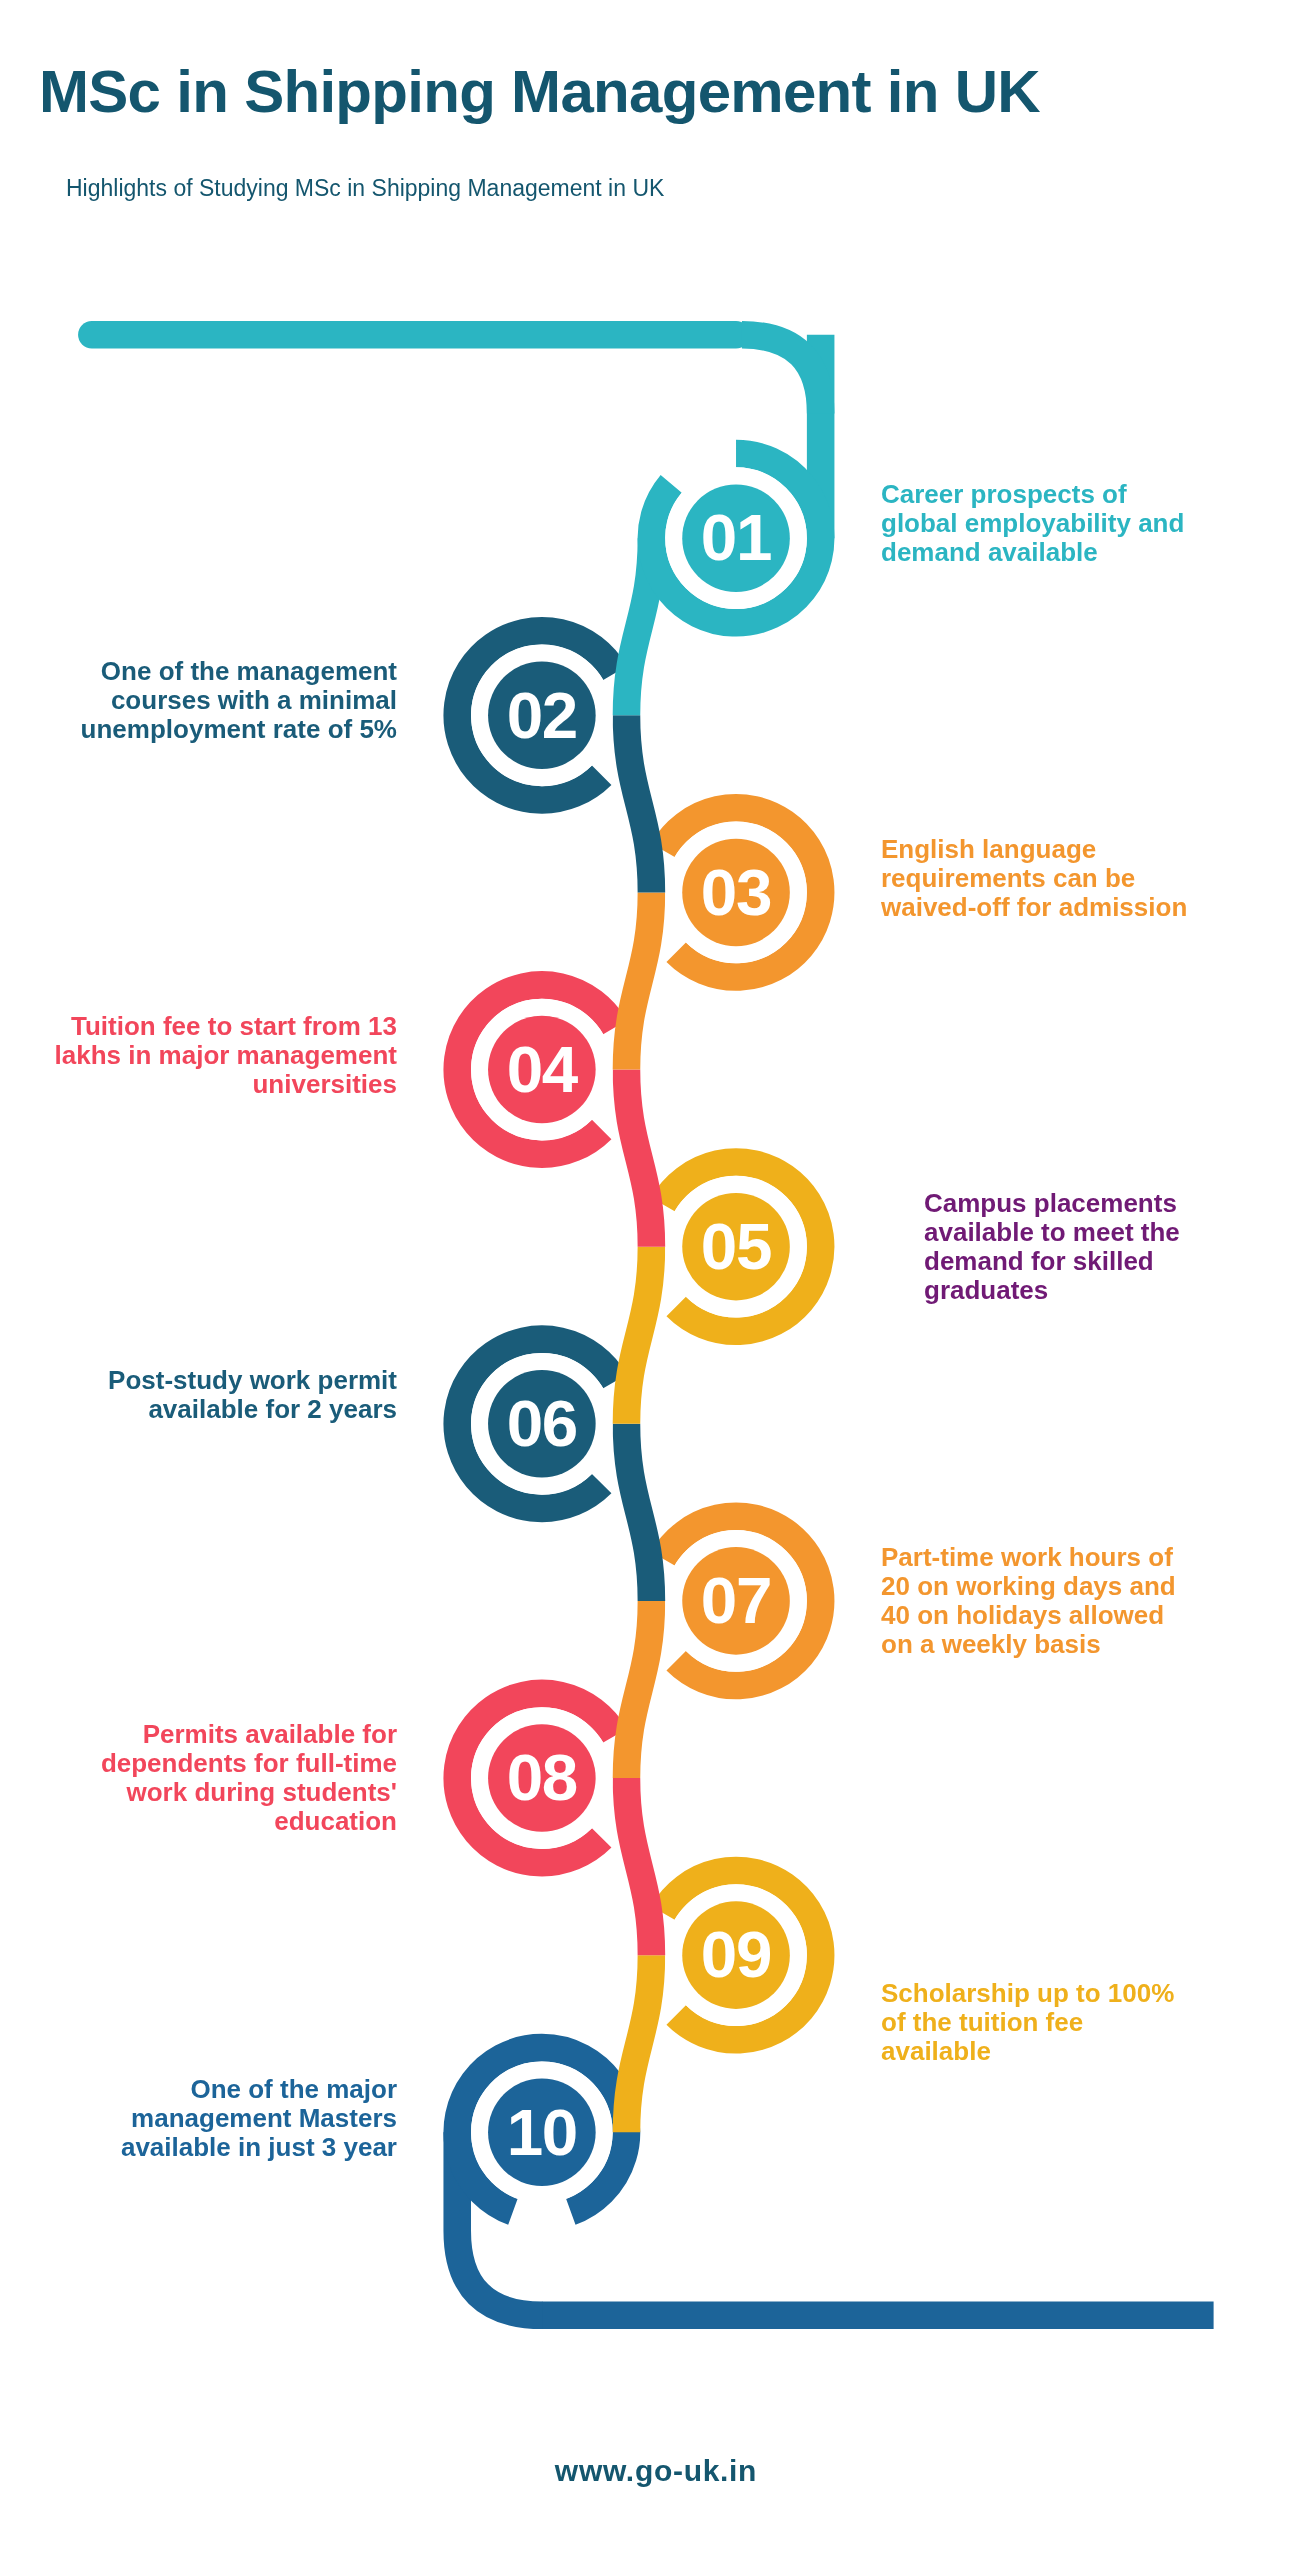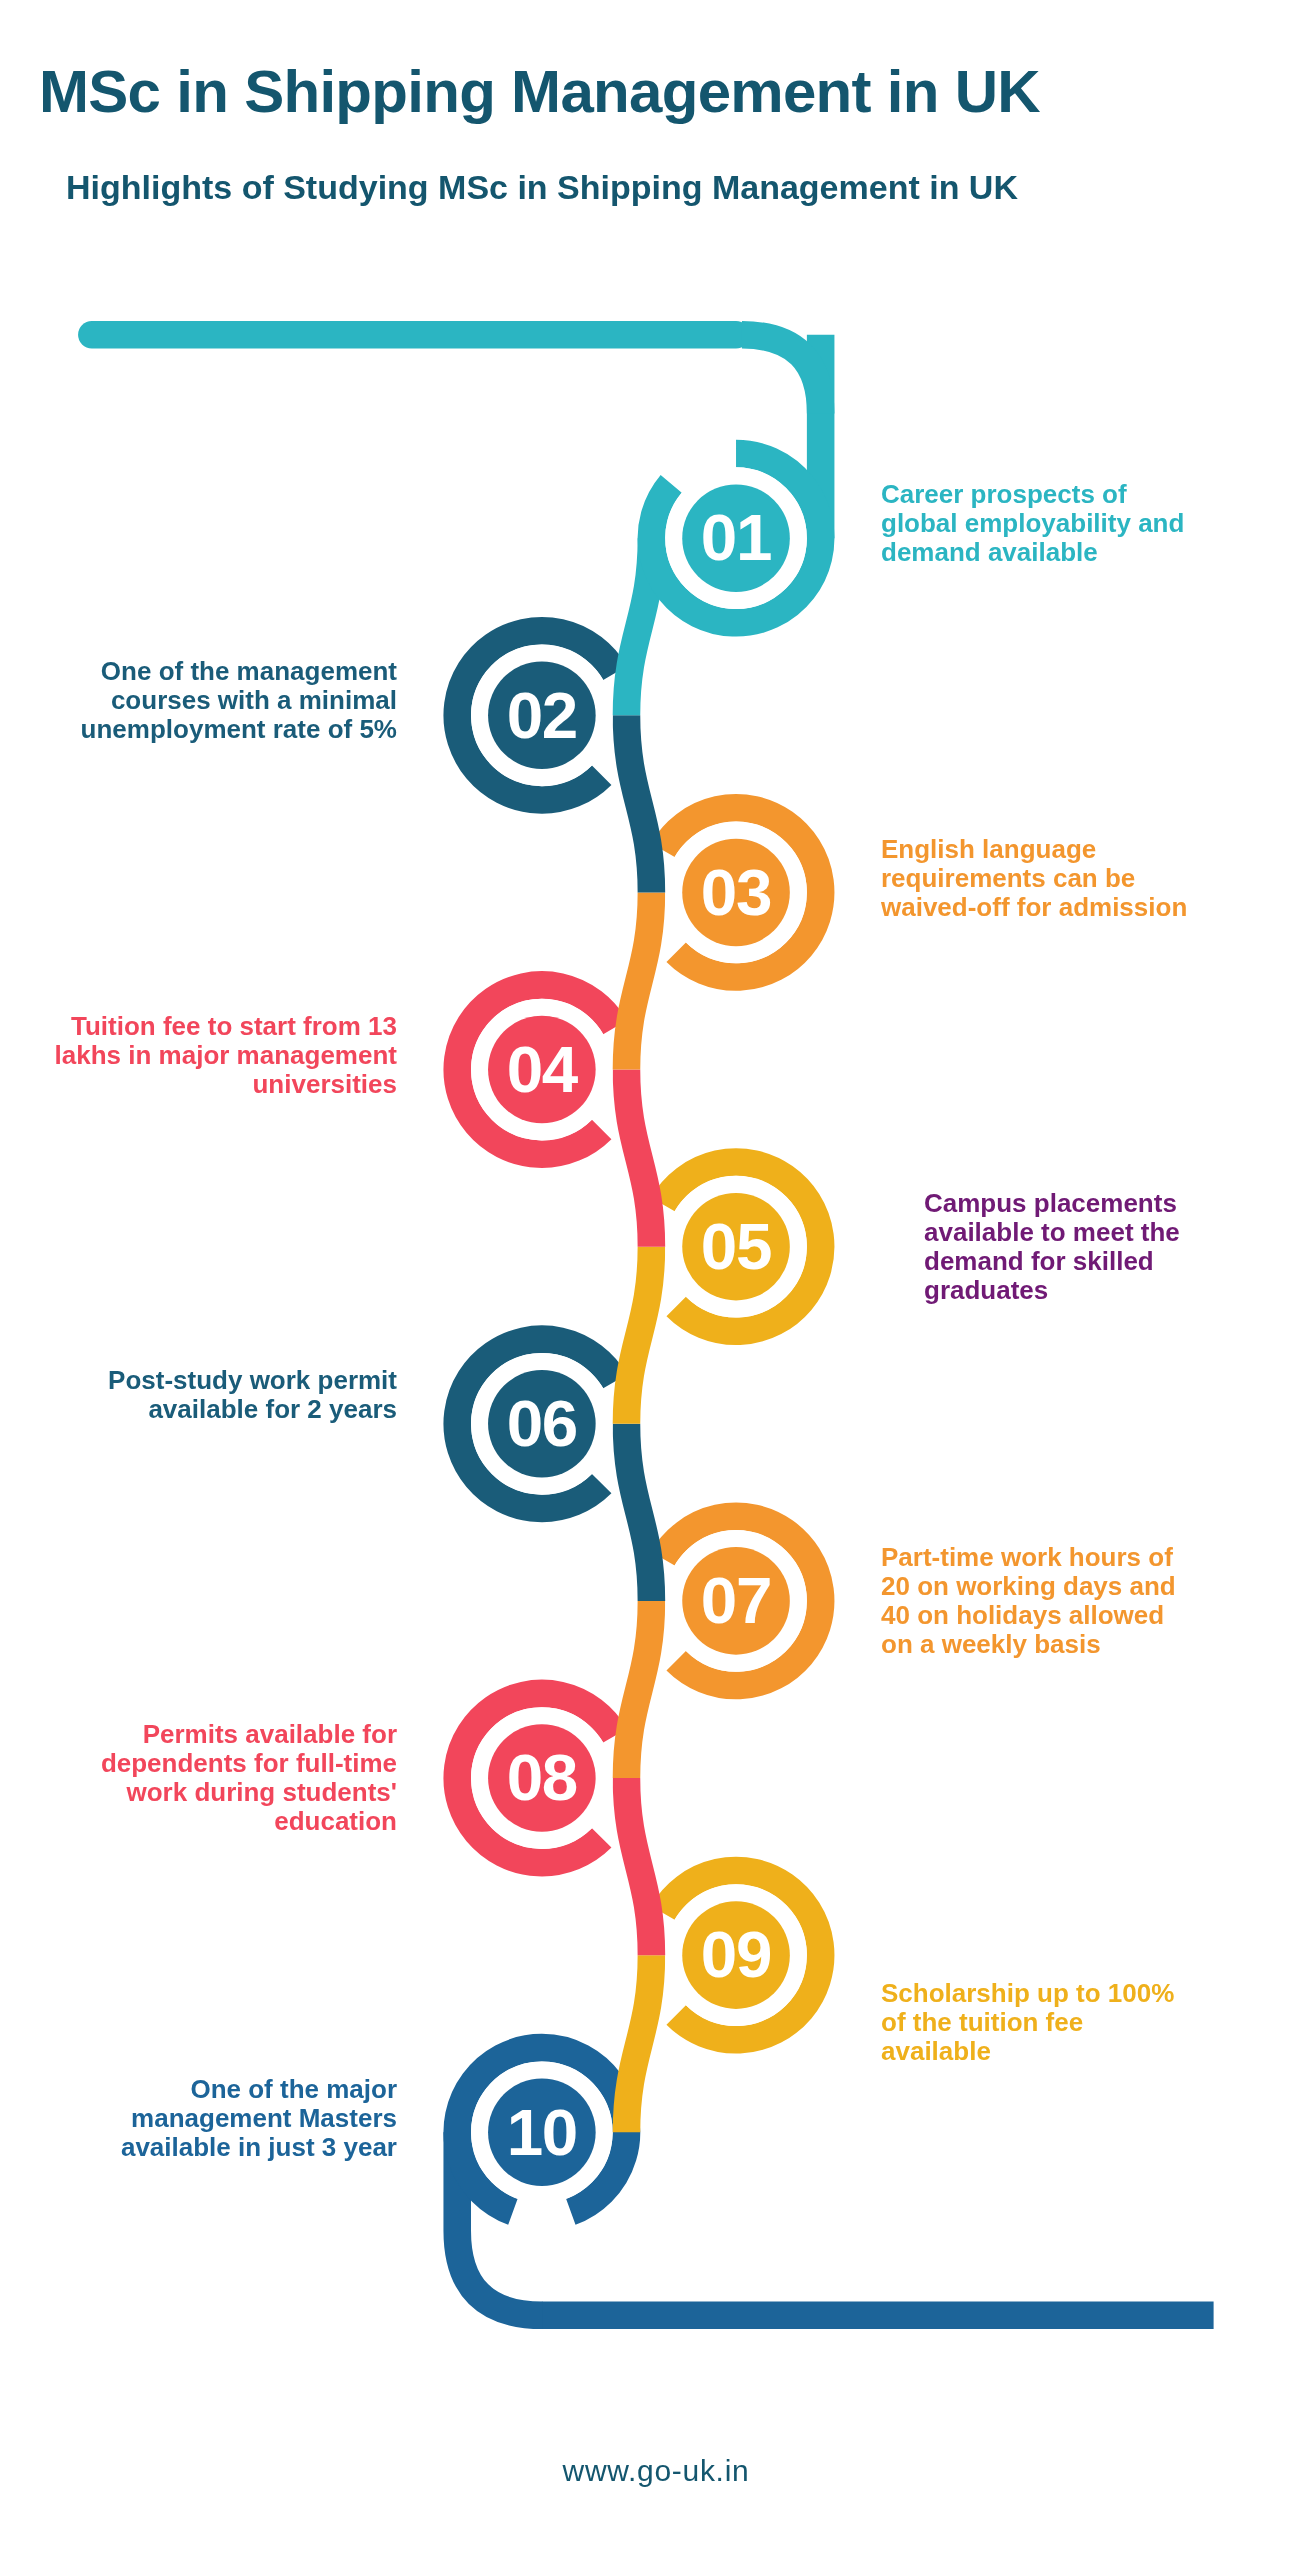--- a/index.html
+++ b/index.html
@@ -9,27 +9,27 @@
     position:relative;overflow:hidden;
   }
   #stage{position:absolute;left:0;top:0;width:1312px;height:2576px;}
 
   .title{
     position:absolute;left:39px;top:19.7px;width:1247px;
     font-size:60px;font-weight:bold;color:#14566E;
     letter-spacing:-0.7px;line-height:1.05;
   }
   .subtitle{
-    position:absolute;left:66px;top:141px;width:1201px;
-    font-size:34px;font-weight:bold;color:#14566E;
+    position:absolute;left:66px;top:157px;width:1201px;
+    font-size:23px;font-weight:normal;color:#14566E;
     line-height:1.1;
   }
   .footer{
     position:absolute;left:0;top:2454px;width:1312px;
-    text-align:center;font-size:30px;font-weight:normal;color:#14566E;
+    text-align:center;font-size:30px;font-weight:bold;color:#14566E;
     letter-spacing:0.7px;
   }
 
   svg.rings{position:absolute;left:0;top:0;width:1312px;height:2576px;}
 
   .label{
     position:absolute;font-weight:bold;font-size:26px;line-height:1.12;
   }
   .label.right{text-align:left;}
   .label.left{text-align:right;}

